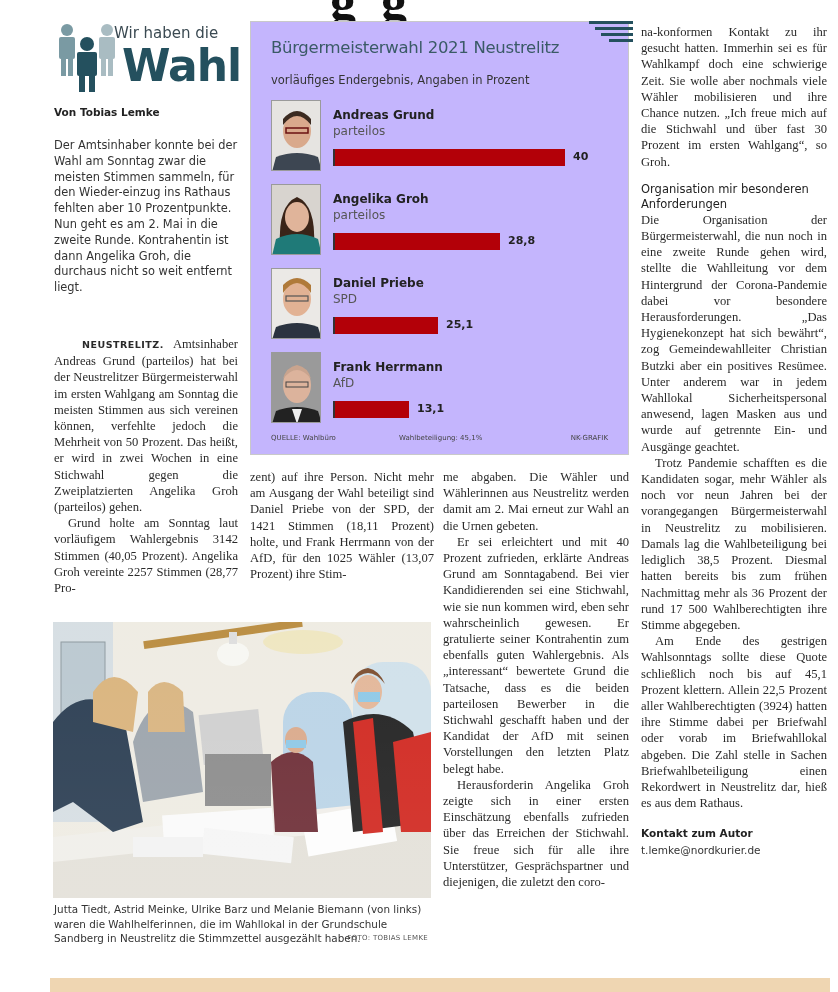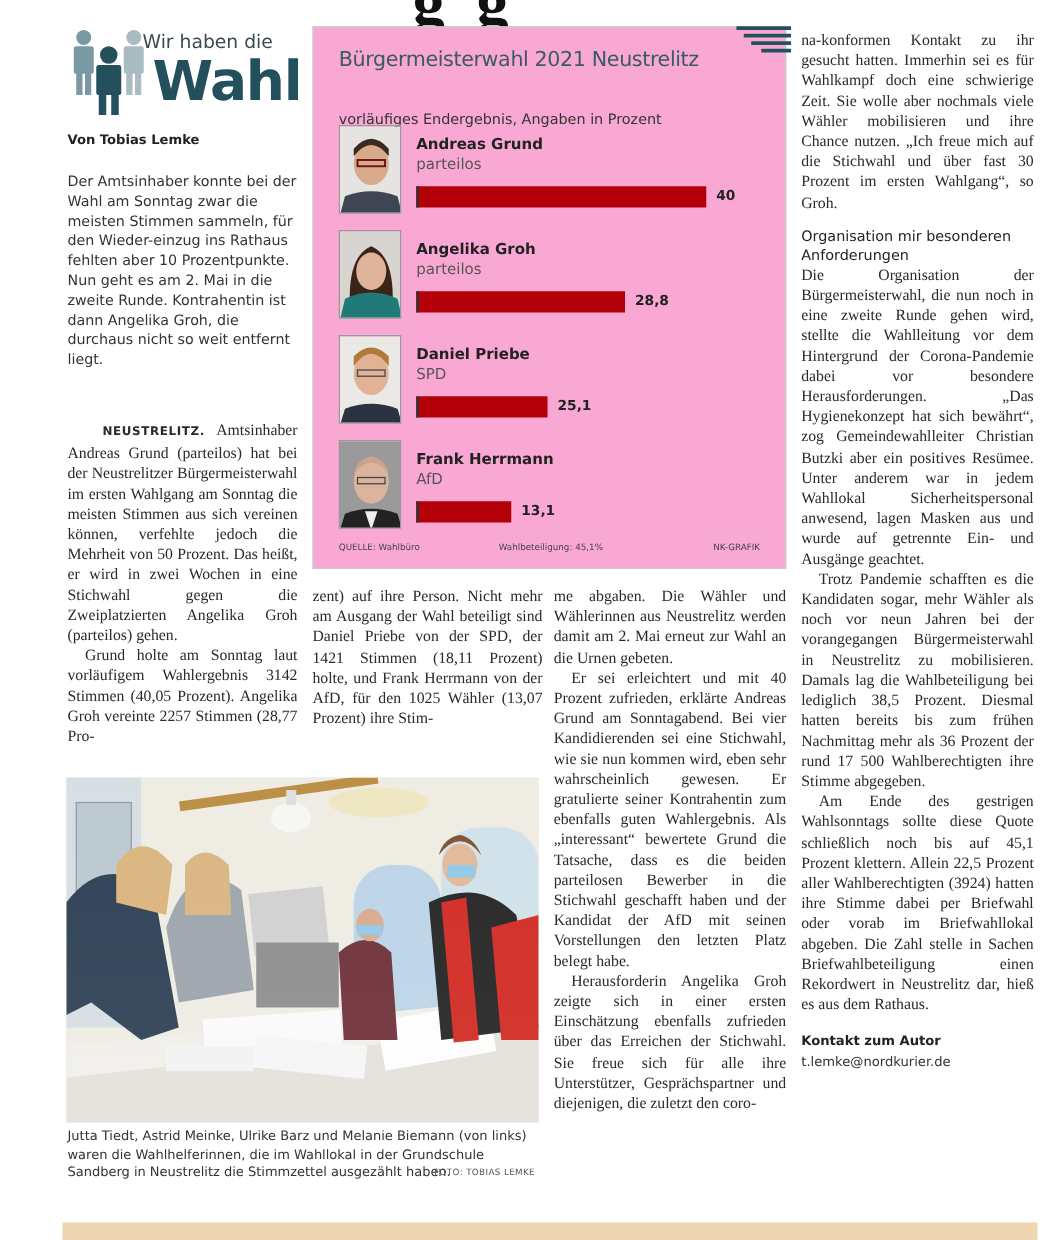--- a/index.html
+++ b/index.html
@@ -28,23 +28,23 @@
   #col2 { left: 250px; top: 469px; width: 184px; }
   #col3 { left: 443px; top: 469px; width: 186px; }
   #col4 { left: 641px; top: 24px; width: 186px; }
 
   .subhead { font-family: "DejaVu Sans", sans-serif; font-weight: normal; font-size: 11.5px; line-height: 15px; color: #222; margin-top: 12px; text-align: left; }
 
   #contact-label { font-family: "DejaVu Sans", sans-serif; font-weight: bold; font-size: 10.5px; margin-top: 14px; color: #222; }
   #contact-email { font-family: "DejaVu Sans", sans-serif; font-size: 10.5px; color: #333; }
 
   
-  #chart-box { position: absolute; left: 250px; top: 21px; width: 379px; height: 434px; border: 1px solid #c9c9c9; background: #f9a8d4; }
+  #chart-box { position: absolute; left: 250px; top: 21px; width: 379px; height: 434px; border: 1px solid #c9c9c9; background: #c4b5fd; }
   #chart-title { position: absolute; left: 20px; top: 16px; font-family: "DejaVu Sans", sans-serif; font-size: 16.5px; color: #3a5a66; white-space: nowrap; letter-spacing: -0.3px; }
-  #chart-subtitle { position: absolute; left: 20px; top: 66px; font-family: "DejaVu Sans", sans-serif; font-size: 11.5px; color: #333; white-space: nowrap; }
+  #chart-subtitle { position: absolute; left: 20px; top: 51px; font-family: "DejaVu Sans", sans-serif; font-size: 11.5px; color: #333; white-space: nowrap; }
   #stripes-icon { position: absolute; left: 338px; top: -3px; width: 44px; height: 24px; }
 
   .cand { position: absolute; left: 20px; width: 350px; height: 78px; }
   .cand .photo { position: absolute; left: 0; top: 0; width: 50px; height: 71px; border: 1px solid #9a9a9a; overflow: hidden; }
   .cand .name { position: absolute; left: 62px; top: 8px; font-family: "DejaVu Sans", sans-serif; font-weight: bold; font-size: 12px; color: #222; white-space: nowrap; }
   .cand .party { position: absolute; left: 62px; top: 24px; font-family: "DejaVu Sans", sans-serif; font-size: 12px; color: #555; white-space: nowrap; }
   .cand .bar { position: absolute; left: 62px; top: 49px; height: 17px; background: #b30008; border-left: 2px solid #333; }
   .cand .val { position: absolute; top: 50px; font-family: "DejaVu Sans", sans-serif; font-weight: bold; font-size: 11px; color: #222; white-space: nowrap; }
 
   #chart-footer { position: absolute; left: 20px; right: 20px; top: 412px; font-family: "DejaVu Sans", sans-serif; font-size: 7px; color: #444; }

